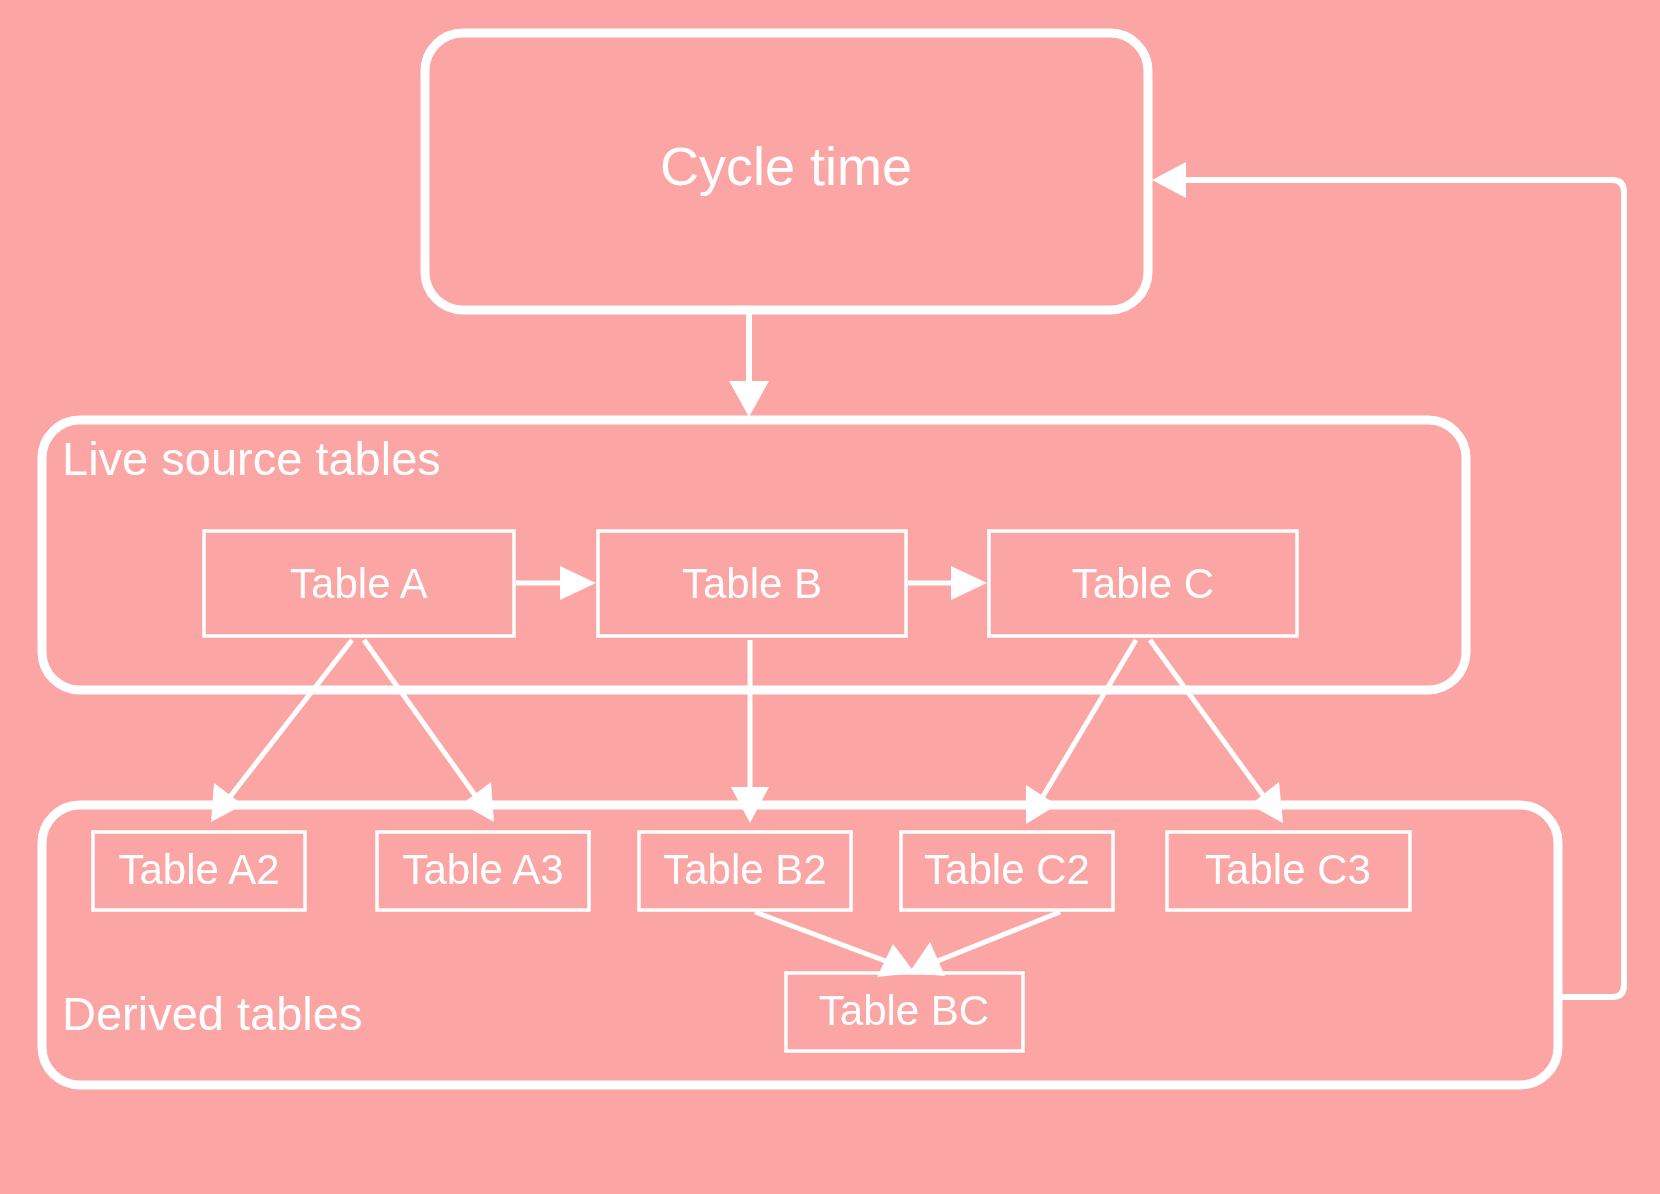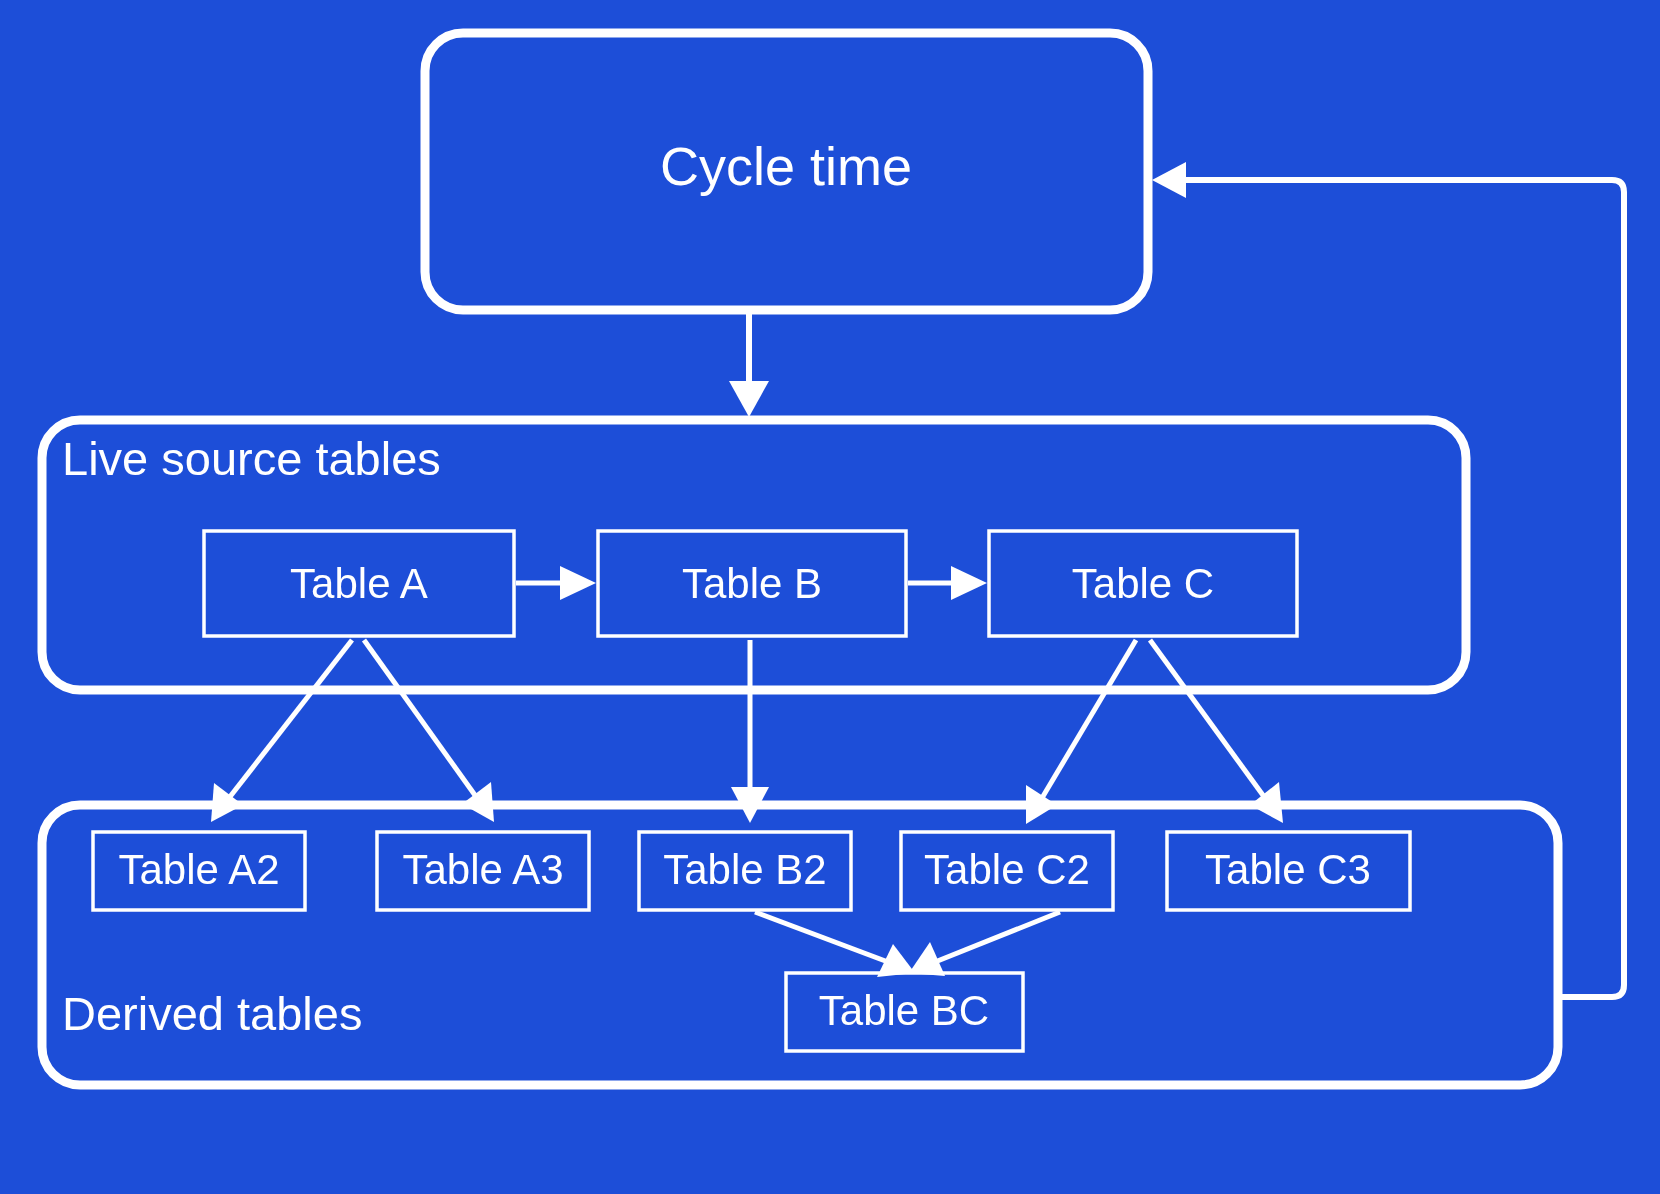--- a/index.html
+++ b/index.html
@@ -11,21 +11,21 @@
   body {
     width: 1660px;
     height: 1194px;
     overflow: hidden;
     font-family: "Liberation Sans", sans-serif;
   }
   #diagram-root {
     position: relative;
     width: 1660px;
     height: 1194px;
-    background: #1d4ed8;
+    background: #fca5a5;
   }
   svg#diagram {
     display: block;
     width: 1660px;
     height: 1194px;
   }
   .grp-rect {
     fill: none;
     stroke: #ffffff;
     stroke-width: 9;

